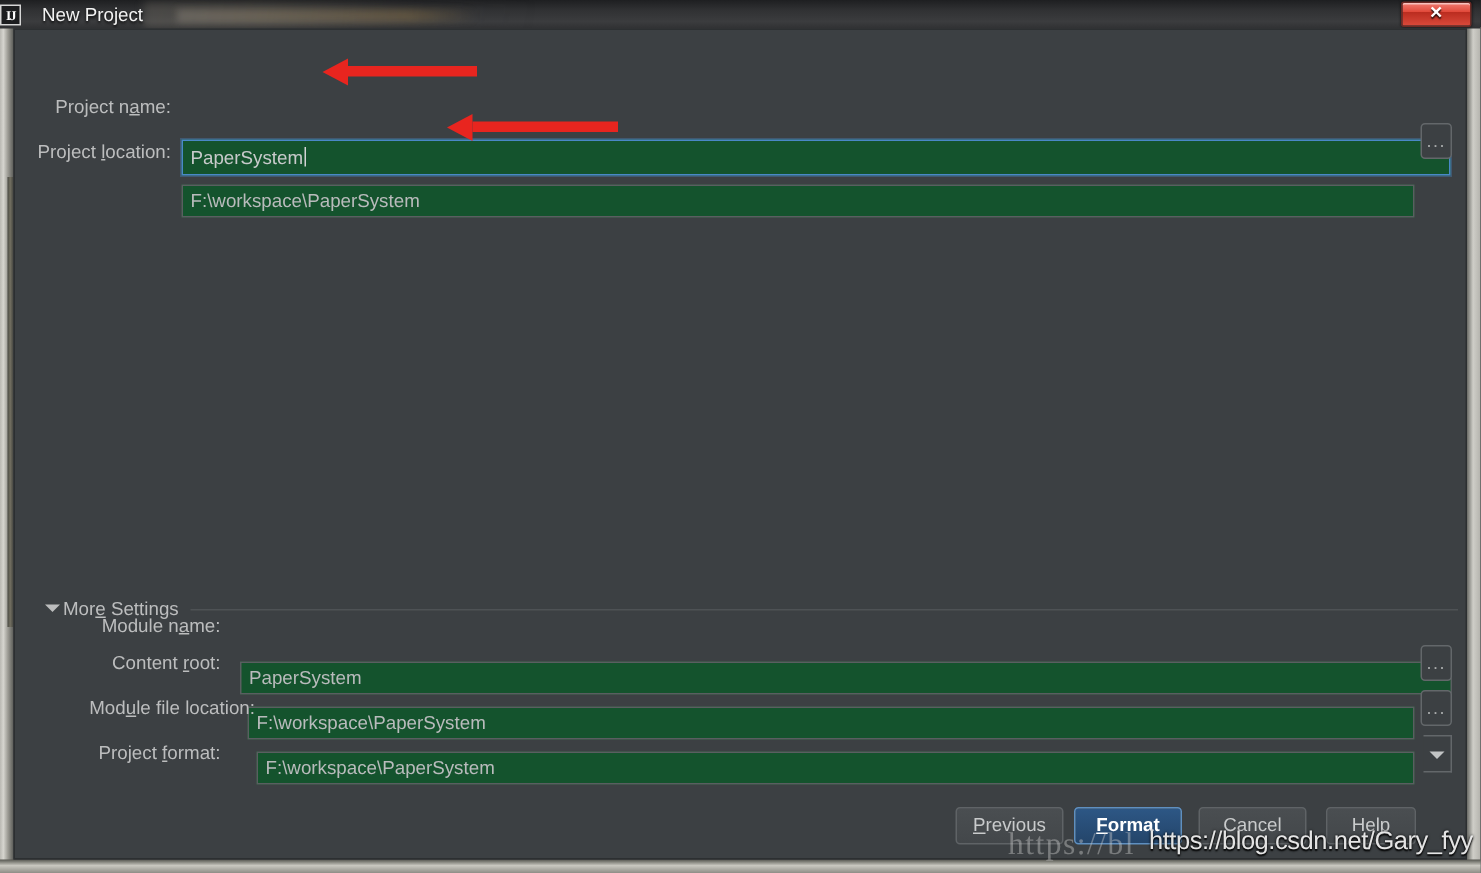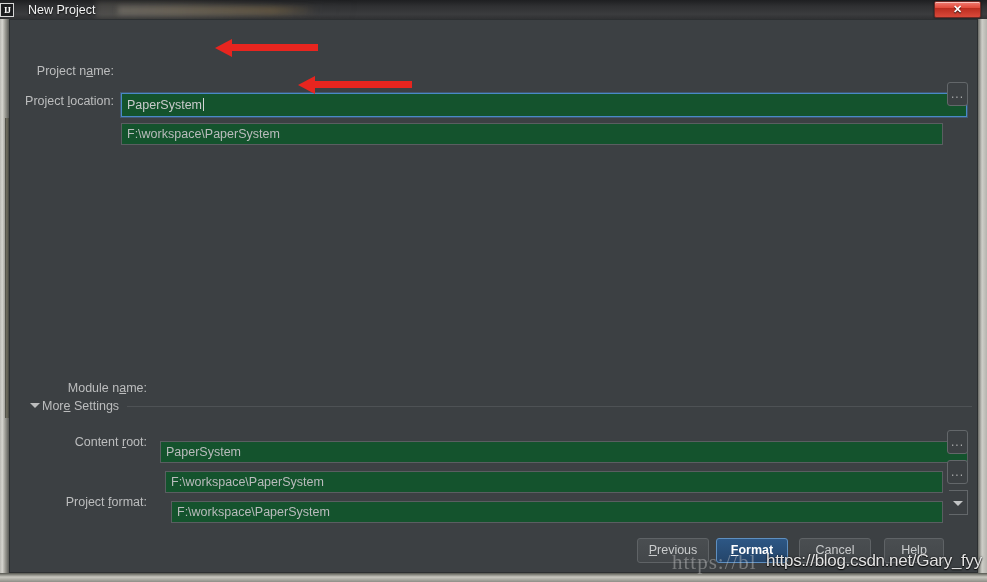--- a/index.html
+++ b/index.html
@@ -321,27 +321,28 @@
     <div class="label" style="left:12px; top:73px; width:92px;"><span>Project </span><u>l</u><span>ocation:</span></div>
     <div class="field" id="project-location-field" style="left:111px; top:63px; width:822px; height:22px; line-height:20px;"><span>F:\workspace\PaperSystem</span></div>
     <div class="browse-btn" id="location-browse" style="left:937px; top:62px; width:21px; height:24px; line-height:22px;"><span>...</span></div>
 
     <div id="more-settings">
       <span id="more-tri"></span>
       <span id="more-label"><span>Mor</span><u>e</u><span> Settings</span></span>
     </div>
     <div id="more-rule"></div>
 
-    <div class="label" style="left:12px; top:360px; width:125px;"><span>Module n</span><u>a</u><span>me:</span></div>
+    <div class="label" style="left:12px; top:389px; width:125px;"><span>Module n</span><u>a</u><span>me:</span></div>
     <div class="field" style="left:150px; top:381px; width:808px; height:22px;"><span>PaperSystem</span></div>
 
     <div class="label" style="left:12px; top:414px; width:125px;"><span>Content </span><u>r</u><span>oot:</span></div>
     <div class="field" style="left:155px; top:411px; width:778px; height:22px;"><span>F:\workspace\PaperSystem</span></div>
     <div class="browse-btn" style="left:937px; top:410px; width:21px; height:24px; line-height:22px;"><span>...</span></div>
 
+    <div class="label" style="left:12px; top:444px; width:148px;"><span>Mod</span><u>u</u><span>le file location:</span></div>
     <div class="field" style="left:161px; top:441px; width:772px; height:22px;"><span>F:\workspace\PaperSystem</span></div>
     <div class="browse-btn" style="left:937px; top:440px; width:21px; height:24px; line-height:22px;"><span>...</span></div>
 
     <div class="label" style="left:12px; top:474px; width:125px;"><span>Project </span><u>f</u><span>ormat:</span></div>
     <div id="format-arrow" style="left:939px; top:470px; width:19px; height:25px;">
         <i></i>
       </div>
 
     <div class="dlg-btn" style="left:627px; top:518px; width:72px;"><u>P</u><span>revious</span></div>
     <div class="dlg-btn default" style="left:706px; top:518px; width:72px;"><u>F</u><span>ormat</span></div>

